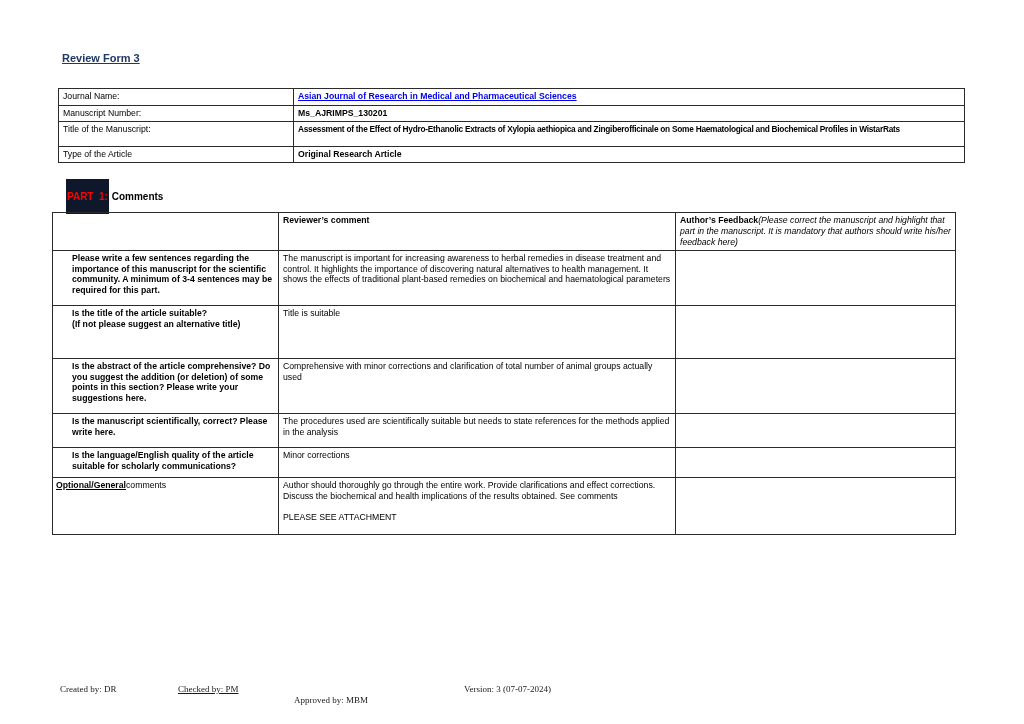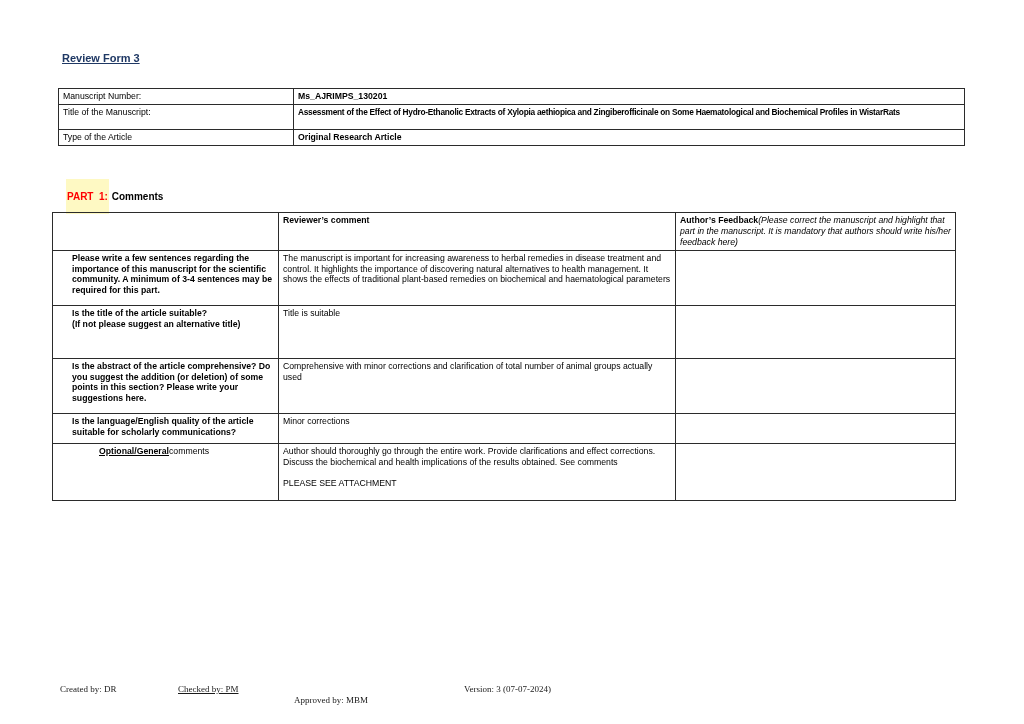--- a/index.html
+++ b/index.html
@@ -21,48 +21,52 @@
   }
   
   #headerTable{position:absolute;left:58px;top:88px;width:907px;}
   #headerTable td.label{width:226px;}
   #headerTable td.value{font-weight:bold;}
   #headerTable .ms-title{letter-spacing:-0.25px;font-size:8.3px;}
   tr.h-r1{height:17px;} tr.h-r2{height:16px;} tr.h-r3{height:25px;} tr.h-r4{height:15px;}
   a.link{color:#0000EE;text-decoration:underline;cursor:pointer;}
   
   .part1{position:absolute;left:66px;top:191px;font-size:10px;font-weight:bold;}
-  .badge{background:#fef9c3;color:#FF0000;padding:12px 1px;}
+  .badge{background:#0f172a;color:#FF0000;padding:12px 1px;}
   
   #commentsTable{position:absolute;left:52px;top:212px;width:903px;}
   #commentsTable .colq{width:226px;}
   #commentsTable .colc{width:397px;}
   #commentsTable .colf{width:280px;}
   tr.rh{height:35px;} tr.r0{height:55px;} tr.r1{height:53px;} tr.r2{height:55px;}
   tr.r3{height:34px;} tr.r4{height:32px;} tr.r5{height:30px;} tr.r6{height:57px;}
   td.q{font-weight:bold;padding-left:19px;white-space:pre-line;}
   td.c{white-space:pre-line;}
   .colhead{font-weight:bold;}
   .note{font-style:italic;font-weight:normal;}
   td.general{padding-left:3px;}
-  .ul-bold{font-weight:bold;text-decoration:underline;margin-left:43px;}
+  .ul-bold{font-weight:bold;text-decoration:underline;}
   
   .foot{
     position:absolute;top:684px;
     font-family:"Liberation Serif", serif;font-size:9px;color:#1a1a1a;
   }
   .f1{left:60px;} .f2{left:178px;text-decoration:underline;} .f3{left:294px;margin-top:11px;} .f4{left:464px;}
 </style>
 </head>
 <body>
 
 <div class="page-title">Review Form 3</div>
 
 <table id="headerTable">
   <tbody>
+      <tr class="h-r1">
+    <td class="label">Journal Name:</td>
+    <td class="value"><a class="link">Asian Journal of Research in Medical and Pharmaceutical Sciences</a></td>
+  </tr>
   <tr class="h-r2">
     <td class="label">Manuscript Number:</td>
     <td class="value">Ms_AJRIMPS_130201</td>
   </tr>
   <tr class="h-r3">
     <td class="label">Title of the Manuscript:</td>
     <td class="value ms-title">Assessment of the Effect of Hydro-Ethanolic Extracts of Xylopia aethiopica and Zingiberofficinale on Some Haematological and Biochemical Profiles in WistarRats</td>
   </tr>
   <tr class="h-r4">
     <td class="label">Type of the Article</td>
@@ -94,20 +98,25 @@
     <td class="q">Is the title of the article suitable?
 (If not please suggest an alternative title)</td>
     <td class="c">Title is suitable</td>
     <td class="c"></td>
   </tr>
   <tr class="r2">
     <td class="q">Is the abstract of the article comprehensive? Do you suggest the addition (or deletion) of some points in this section? Please write your suggestions here.</td>
     <td class="c">Comprehensive with minor corrections and clarification of total number of animal groups actually used</td>
     <td class="c"></td>
   </tr>
+  <tr class="r3">
+    <td class="q">Is the manuscript scientifically, correct? Please write here.</td>
+    <td class="c">The procedures used are scientifically suitable but needs to state references for the methods applied in the analysis</td>
+    <td class="c"></td>
+  </tr>
   <tr class="r5">
     <td class="q">Is the language/English quality of the article suitable for scholarly communications?</td>
     <td class="c">Minor corrections</td>
     <td class="c"></td>
   </tr>
   <tr class="r6">
     <td class="general"><span class="ul-bold">Optional/General</span><span>comments</span></td>
     <td class="c">Author should thoroughly go through the entire work. Provide clarifications and effect corrections.
 Discuss the biochemical and health implications of the results obtained. See comments
 

